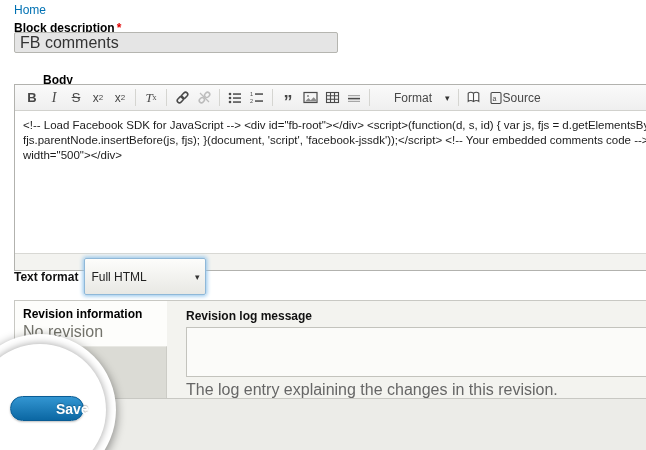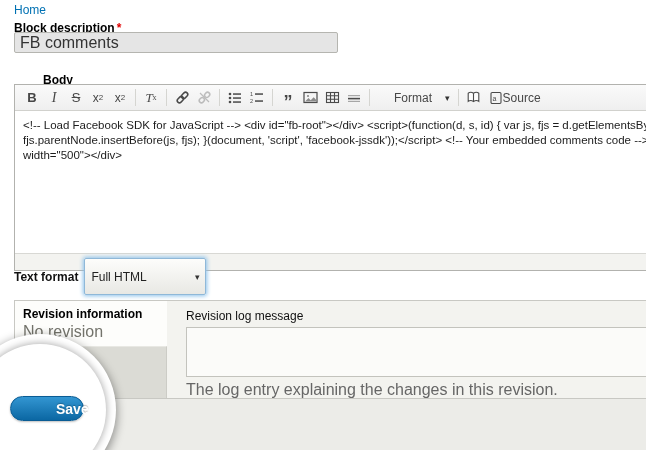--- a/index.html
+++ b/index.html
@@ -53,21 +53,21 @@
 
   
   .fieldset{position:absolute;left:14px;top:288px;width:632px;height:97px;
             border-top:1px solid #c8c8c3;border-left:1px solid #c8c8c3;border-bottom:1px solid #c8c8c3;
             background:#f3f3ef;display:flex;margin-top:12px;}
   .vtabs{width:154px;display:flex;flex-direction:column;}
   .vtab{background:#fdfdfb;padding:6px 8px 5px 8px;cursor:pointer;}
   .vtab .summary{color:#73736b;font-size:16px;margin-top:2px;}
   .vtab-rest{flex:1;background:#dbdbd5;border-right:1px solid #ccccc6;border-top:1px solid #e8e8e3;}
   .pane{flex:1;padding:8px 0 0 19px;}
-  .pane-label{font-weight:normal;color:#111;}
+  .pane-label{font-weight:bold;color:#111;}
   .log-textarea{display:block;margin-top:4px;width:455px;height:44px;border:1px solid #c3c3bd;
                 background:#fbfbf9;resize:none;font-family:"Liberation Sans",sans-serif;}
   .pane-help{margin-top:4px;color:#666;font-size:16px;}
 
   .footer-area{position:absolute;left:0;top:386px;width:646px;height:64px;background:#ecece8;}
 
   
   .spot-outer{position:absolute;left:-36px;top:334px;width:152px;height:152px;border-radius:50%;
               background:#fff;box-shadow:0 3px 10px 1px rgba(0,0,0,0.40);}
   .spot-inner{position:absolute;left:10px;top:10px;width:132px;height:132px;border-radius:50%;

